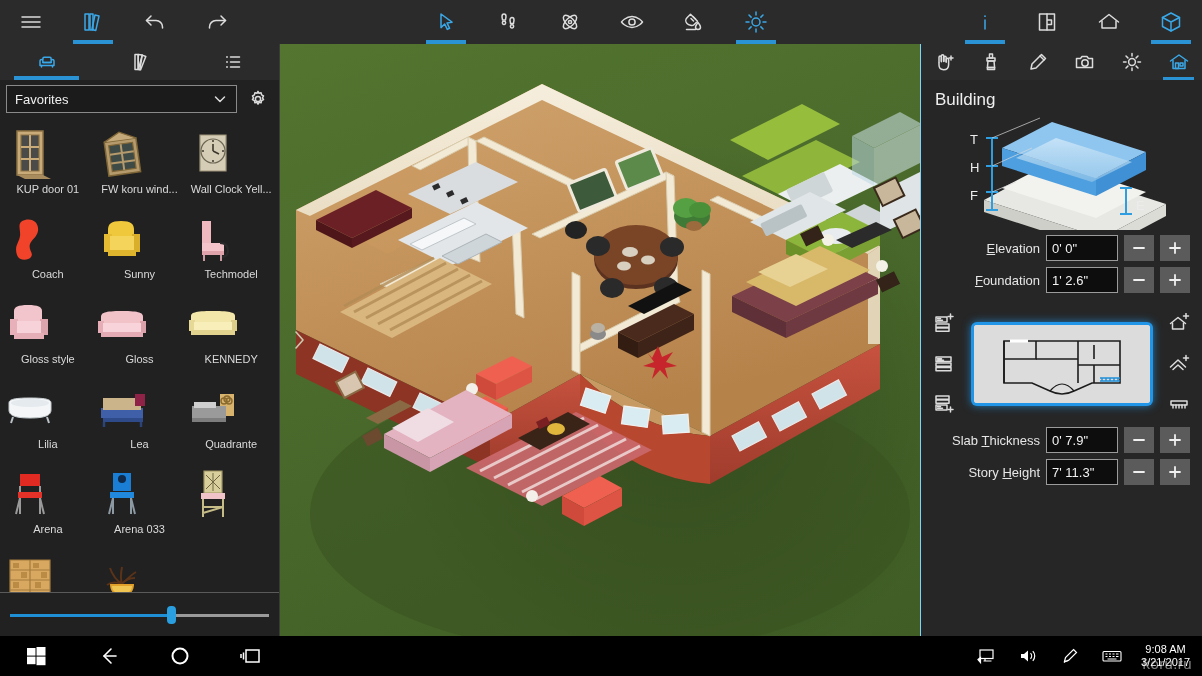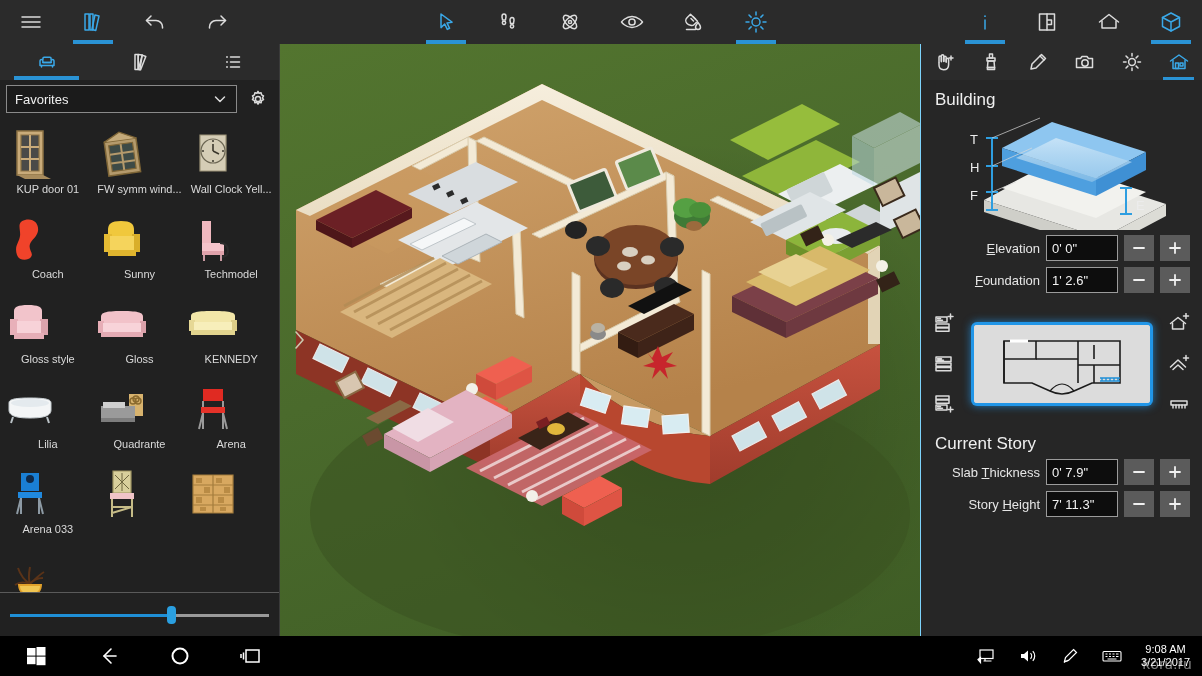--- a/index.html
+++ b/index.html
@@ -400,21 +400,21 @@
             <div class="cat-thumb">
               <svg width="52" height="52" viewBox="0 0 52 52">
                 <g transform="rotate(-8 26 26)">
                   <path d="M10 12h32v34H10z" fill="#b49a6c" stroke="#7e6536" stroke-width="1.5"></path>
                   <path d="M14 16h24v26H14z" fill="#3d4a46" stroke="#7e6536" stroke-width="1.2"></path>
                   <path d="M26 16v26M14 25h24M14 34h24" stroke="#b49a6c" stroke-width="2"></path>
                   <path d="M10 12l16-8 16 8" fill="#c4aa7a" stroke="#7e6536" stroke-width="1.3"></path>
                 </g>
               </svg>
             </div>
-            <div class="cat-label">FW symm wind...</div>
+            <div class="cat-label">FW koru wind...</div>
           </div>
           <div class="cat-item">
             <div class="cat-thumb">
               <svg width="46" height="50" viewBox="0 0 46 50">
                 <g>
                   <path d="M10 6h26v36H10z" fill="#d5cdb6" stroke="#9d9478" stroke-width="1.2"></path>
                   <circle cx="23" cy="22" r="12" fill="none" stroke="#6b6552" stroke-width="1.2"></circle>
                   <path d="M23 22l0-7M23 22l6 3" stroke="#3b372c" stroke-width="1.6"></path>
                   <circle cx="23" cy="12" r="1" fill="#3b372c"></circle>
                   <circle cx="33" cy="22" r="1" fill="#3b372c"></circle>
@@ -507,20 +507,34 @@
             <div class="cat-thumb">
               <svg width="54" height="40" viewBox="0 0 54 40">
                 <g>
                   <path d="M6 14c0-3 3-5 21-5s21 2 21 5v7c0 5-5 8-21 8S6 26 6 21z" fill="#f4f6f7" stroke="#c7ced2" stroke-width="1"></path>
                   <path d="M10 28l-2 6M44 28l2 6" stroke="#b9c1c6" stroke-width="2"></path>
                   <ellipse cx="27" cy="14" rx="19" ry="4" fill="#e4eaee"></ellipse>
                 </g>
               </svg>
             </div>
             <div class="cat-label">Lilia</div>
+          </div>
+          <div class="cat-item">
+            <div class="cat-thumb">
+              <svg width="54" height="42" viewBox="0 0 54 42">
+                <g>
+                  <path d="M6 20h42v10H6z" fill="#3f5fa8"></path>
+                  <path d="M8 10h38v12H8z" fill="#cbb489"></path>
+                  <path d="M40 6h10v12H40z" fill="#8e2247"></path>
+                  <path d="M8 30h40v4H8z" fill="#2e4a88"></path>
+                  <path d="M9 34v5M46 34v5" stroke="#2b4377" stroke-width="2.5"></path>
+                </g>
+              </svg>
+            </div>
+            <div class="cat-label">Lea</div>
           </div>
           <div class="cat-item">
             <div class="cat-thumb">
               <svg width="54" height="42" viewBox="0 0 54 42">
                 <g>
                   <path d="M34 6h14v22H34z" fill="#d8b36e"></path>
                   <path d="M6 18h34v12H6z" fill="#9a9a9a"></path>
                   <path d="M8 14h22v6H8z" fill="#cfcfcf"></path>
                   <path d="M6 30h34v4H6z" fill="#7d7d7d"></path>
                   <g fill="none" stroke="#8a6a2e" stroke-width="1.4">
@@ -1086,21 +1100,20 @@
             <svg width="22" height="22" viewBox="0 0 22 22">
                 <g class="ic" stroke-width="1.2">
               <rect x="3" y="8" width="16" height="4"></rect>
               <path d="M5 12v3M8 12v3M11 12v3M14 12v3M17 12v3"></path>
             </g>
               </svg>
           </div>
         </div>
       </div>
 
-      <div class="sec-title">Current Story</div>
       <div id="storyFields">
           <div class="fieldrow">
             <span class="flabel">Slab <u>T</u>hickness</span>
             <span class="inp">0' 7.9"</span>
             <span class="spin">
               <svg width="14" height="14" viewBox="0 0 14 14">
                 <path d="M2 7h10" stroke="#f0f0f0" stroke-width="1.8" stroke-linecap="round"></path>
               </svg>
             </span>
             <span class="spin">

